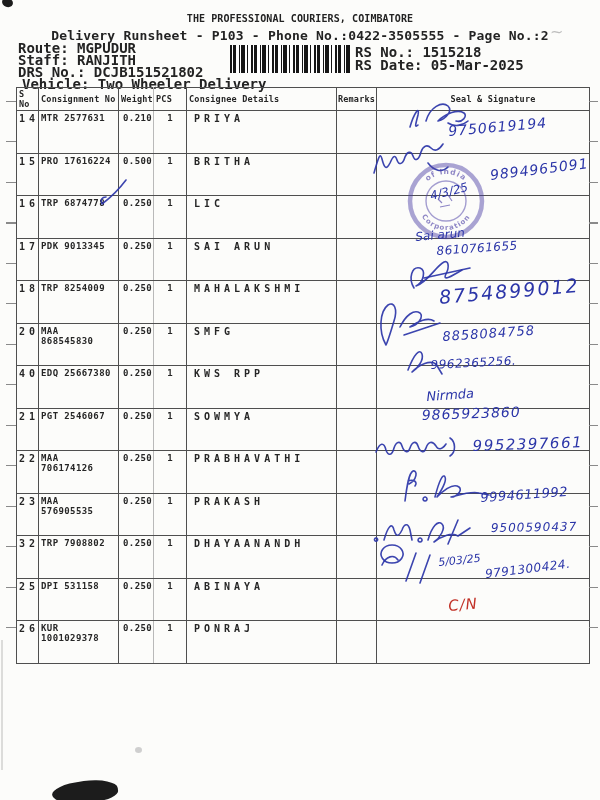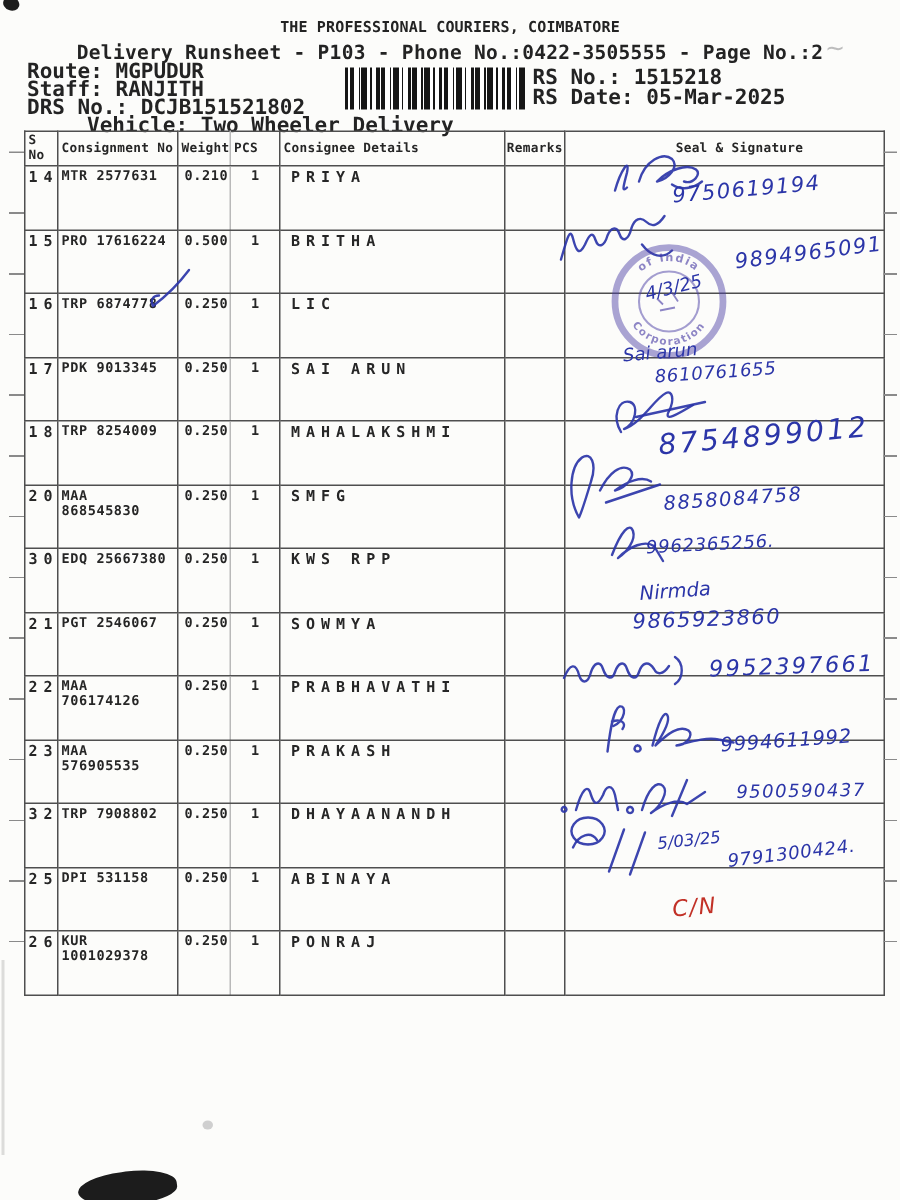--- a/index.html
+++ b/index.html
@@ -59,21 +59,21 @@
 <body>
 
 <div class="page">
 
   <div class="printed title">THE PROFESSIONAL COURIERS, COIMBATORE</div>
   <div class="printed subtitle">Delivery Runsheet - P103 - Phone No.:0422-3505555 - Page No.:2</div>
 
   <div class="printed meta" style="left:18px;top:40px;">Route: MGPUDUR</div>
   <div class="printed meta" style="left:18px;top:52px;">Staff: RANJITH</div>
   <div class="printed meta" style="left:18px;top:64px;">DRS No.: DCJB151521802</div>
-  <div class="printed meta" style="left:22px;top:76px;margin-left:36px;">Vehicle: Two Wheeler Delivery</div>
+  <div class="printed meta" style="left:22px;top:76px;">Vehicle: Two Wheeler Delivery</div>
 
   <div class="barcode"></div>
 
   <div class="printed meta" style="left:355px;top:44px;">RS No.: 1515218</div>
   <div class="printed meta" style="left:355px;top:57px;">RS Date: 05-Mar-2025</div>
 
   <table class="runsheet">
     <colgroup>
       <col style="width:22px">
         <col style="width:80px">
@@ -141,21 +141,21 @@
     <tr>
           <td class="c-sno">20</td>
           <td class="c-con">MAA 868545830</td>
           <td class="c-wt">0.250</td>
           <td class="c-pcs">1</td>
           <td class="c-name">SMFG</td>
           <td class="c-rem"></td>
           <td class="c-seal"></td>
         </tr>
     <tr>
-          <td class="c-sno">30</td>
+          <td class="c-sno">40</td>
           <td class="c-con">EDQ 25667380</td>
           <td class="c-wt">0.250</td>
           <td class="c-pcs">1</td>
           <td class="c-name">KWS RPP</td>
           <td class="c-rem"></td>
           <td class="c-seal"></td>
         </tr>
     <tr>
           <td class="c-sno">21</td>
           <td class="c-con">PGT 2546067</td>

